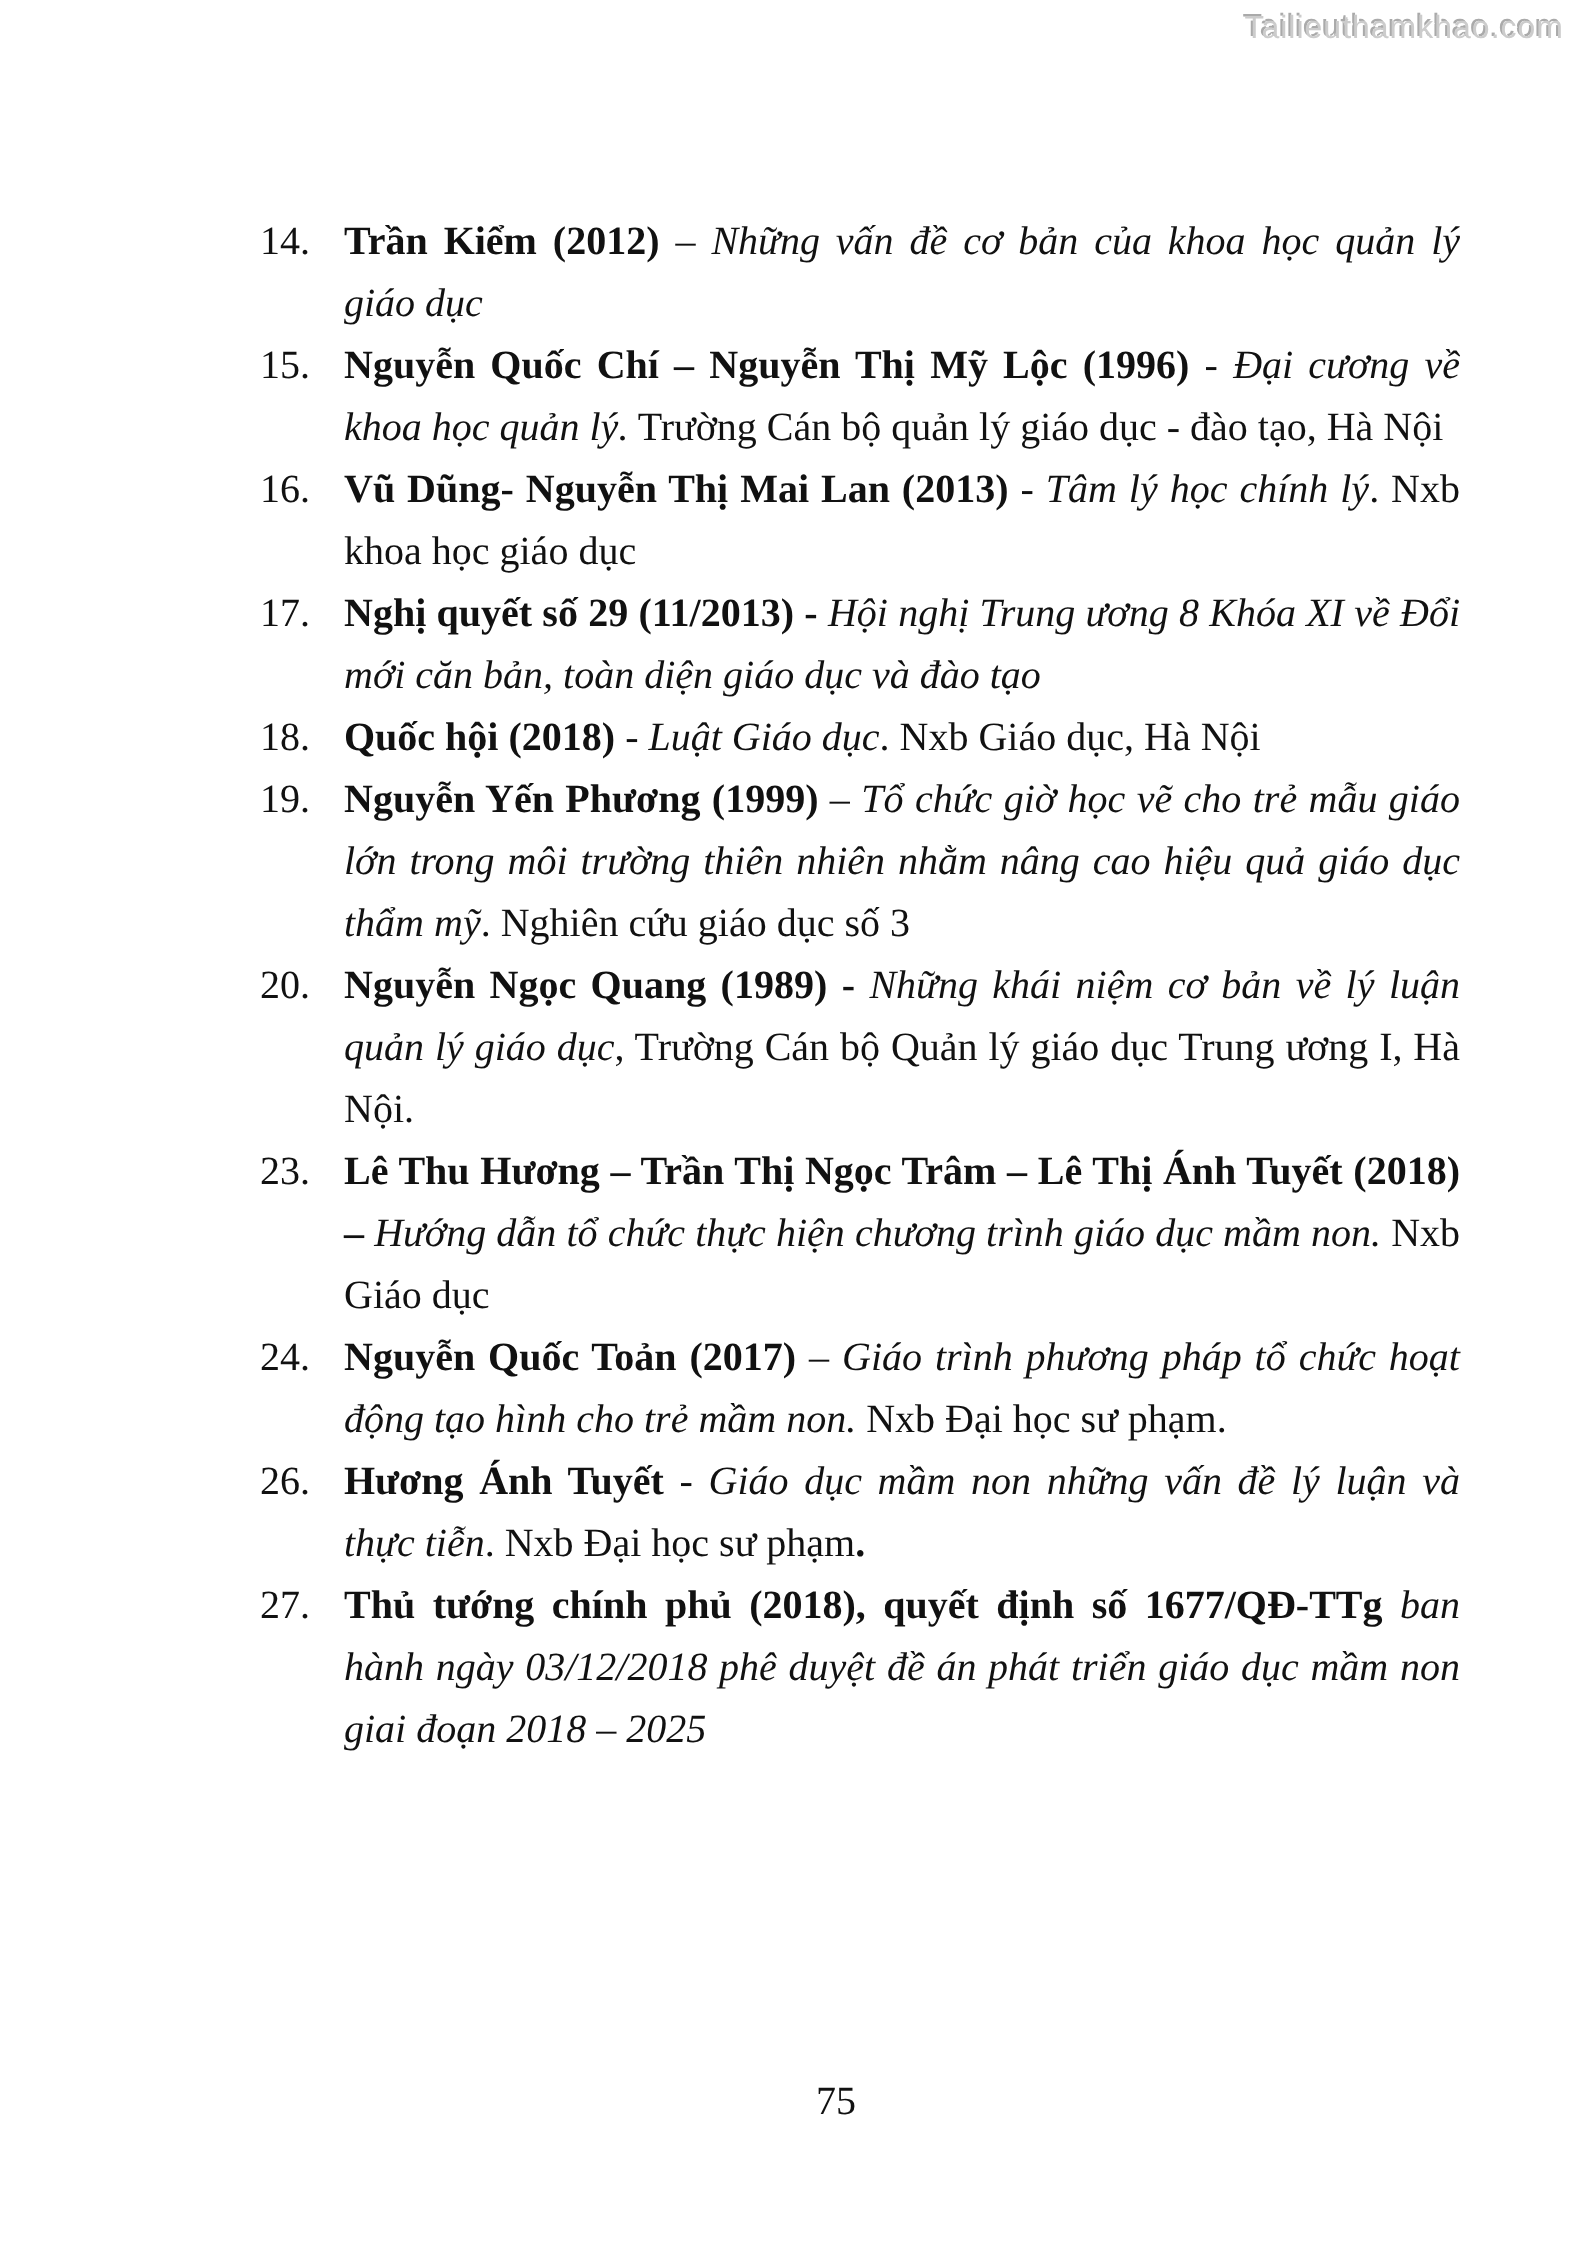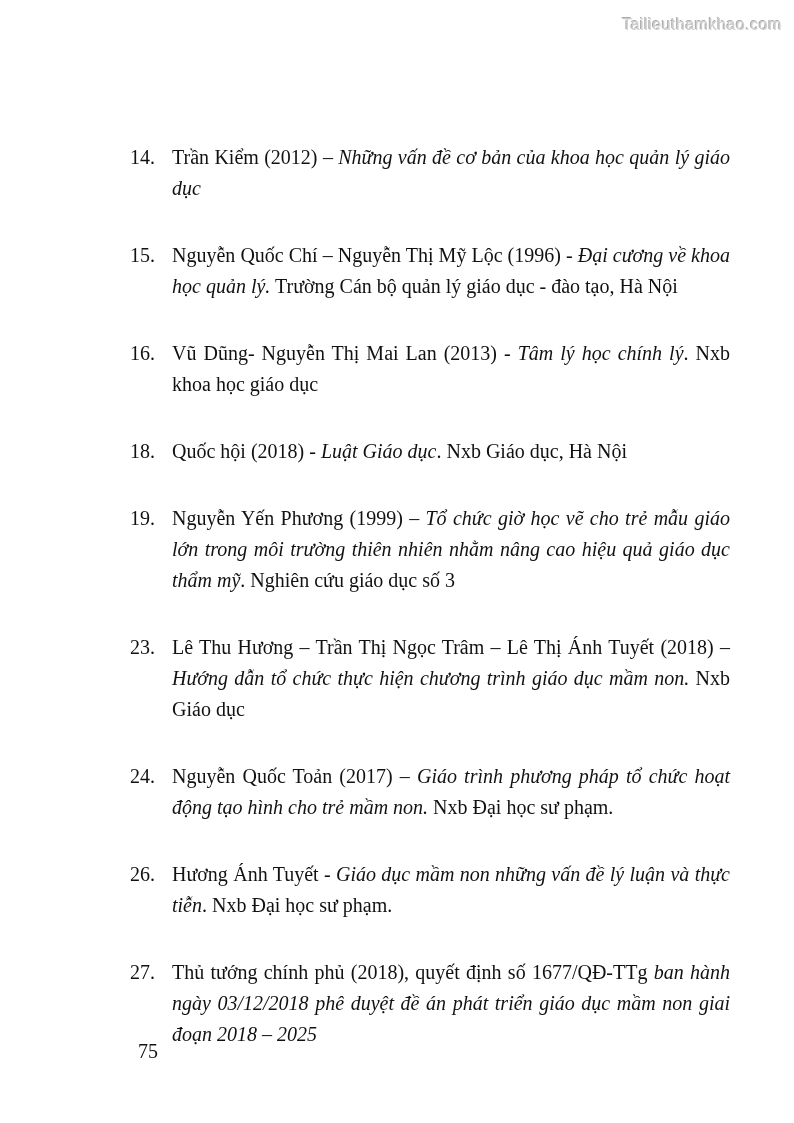--- a/index.html
+++ b/index.html
@@ -6,21 +6,21 @@
   body {
     width: 794px; height: 1123px;
     background: #ffffff;
     position: relative;
     overflow: hidden;
     font-family: "Liberation Serif", "DejaVu Serif", serif;
     color: #111111;
   }
   .watermark {
     position: absolute;
-    top: 16px; right: 12px;
+    top: 6px; right: 12px;
     font-family: "Liberation Sans", "DejaVu Sans", sans-serif;
     font-size: 16px;
     color: #cccccc;
     letter-spacing: 0.5px;
     text-shadow: 1px 1px 0 #ffffff, -1px -1px 0 #aaaaaa;
   }
   .ref-list {
     position: absolute;
     left: 130px; top: 106px;
     width: 600px;
@@ -29,47 +29,48 @@
     text-align: justify;
   }
   .ref-item {
     padding-left: 42px;
     text-indent: -42px;
   }
   .ref-num {
     display: inline-block;
     width: 42px;
     text-indent: 0;
-    margin-top: 36px;
   }
-  .seg-b { font-weight: 400; }
+  .seg-b { font-weight: 700; }
   .seg-i { font-style: italic; }
   .seg-r { font-weight: 400; font-style: normal; }
   .page-number {
     position: absolute;
-    top: 1036px; left: 138px;
+    top: 1036px; left: 118px;
     width: 600px;
-    text-align: left;
+    text-align: center;
     font-size: 20px;
     line-height: 31px;
     color: #111111;
   }
 </style>
 </head>
 <body>
 
 <div class="page">
   <div class="watermark">Tailieuthamkhao.com</div>
 
   <div class="ref-list">
       <div class="ref-item"><span class="ref-num">14.</span><span class="seg-b">Trần Kiểm (2012)</span><span class="seg-r"> – </span><span class="seg-i">Những vấn đề cơ bản của khoa học quản lý giáo dục</span></div>
       <div class="ref-item"><span class="ref-num">15.</span><span class="seg-b">Nguyễn Quốc Chí – Nguyễn Thị Mỹ Lộc (1996)</span><span class="seg-r"> - </span><span class="seg-i">Đại cương về khoa học quản lý.</span><span class="seg-r"> Trường Cán bộ quản lý giáo dục - đào tạo, Hà Nội</span></div>
       <div class="ref-item"><span class="ref-num">16.</span><span class="seg-b">Vũ Dũng- Nguyễn Thị Mai Lan (2013)</span><span class="seg-r"> - </span><span class="seg-i">Tâm lý học chính lý</span><span class="seg-r">. Nxb khoa học giáo dục</span></div>
+      <div class="ref-item"><span class="ref-num">17.</span><span class="seg-b">Nghị quyết số 29 (11/2013) - </span><span class="seg-i">Hội nghị Trung ương 8 Khóa XI về Đổi mới căn bản, toàn diện giáo dục và đào tạo</span></div>
       <div class="ref-item"><span class="ref-num">18.</span><span class="seg-b">Quốc hội (2018)</span><span class="seg-r"> - </span><span class="seg-i">Luật Giáo dục</span><span class="seg-r">. Nxb Giáo dục, Hà Nội</span></div>
       <div class="ref-item"><span class="ref-num">19.</span><span class="seg-b">Nguyễn Yến Phương (1999)</span><span class="seg-r"> – </span><span class="seg-i">Tổ chức giờ học vẽ cho trẻ mẫu giáo lớn trong môi trường thiên nhiên nhằm nâng cao hiệu quả giáo dục thẩm mỹ</span><span class="seg-r">. Nghiên cứu giáo dục số 3</span></div>
+      <div class="ref-item"><span class="ref-num">20.</span><span class="seg-b">Nguyễn Ngọc Quang (1989) - </span><span class="seg-i">Những khái niệm cơ bản về lý luận quản lý giáo dục</span><span class="seg-r">, Trường Cán bộ Quản lý giáo dục Trung ương I, Hà Nội.</span></div>
       <div class="ref-item"><span class="ref-num">23.</span><span class="seg-b">Lê Thu Hương – Trần Thị Ngọc Trâm – Lê Thị Ánh Tuyết (2018) – </span><span class="seg-i">Hướng dẫn tổ chức thực hiện chương trình giáo dục mầm non.</span><span class="seg-r"> Nxb Giáo dục</span></div>
       <div class="ref-item"><span class="ref-num">24.</span><span class="seg-b">Nguyễn Quốc Toản (2017)</span><span class="seg-r"> – </span><span class="seg-i">Giáo trình phương pháp tổ chức hoạt động tạo hình cho trẻ mầm non.</span><span class="seg-r"> Nxb Đại học sư phạm.</span></div>
       <div class="ref-item"><span class="ref-num">26.</span><span class="seg-b">Hương Ánh Tuyết</span><span class="seg-r"> - </span><span class="seg-i">Giáo dục mầm non những vấn đề lý luận và thực tiễn</span><span class="seg-r">. Nxb Đại học sư phạm</span><span class="seg-b">.</span></div>
       <div class="ref-item"><span class="ref-num">27.</span><span class="seg-b">Thủ tướng chính phủ (2018), quyết định số 1677/QĐ-TTg</span><span class="seg-i"> ban hành ngày 03/12/2018 phê duyệt đề án phát triển giáo dục mầm non giai đoạn 2018 – 2025</span></div>
     </div>
 
   <div class="page-number">75</div>
 </div>
 
 </body></html>

